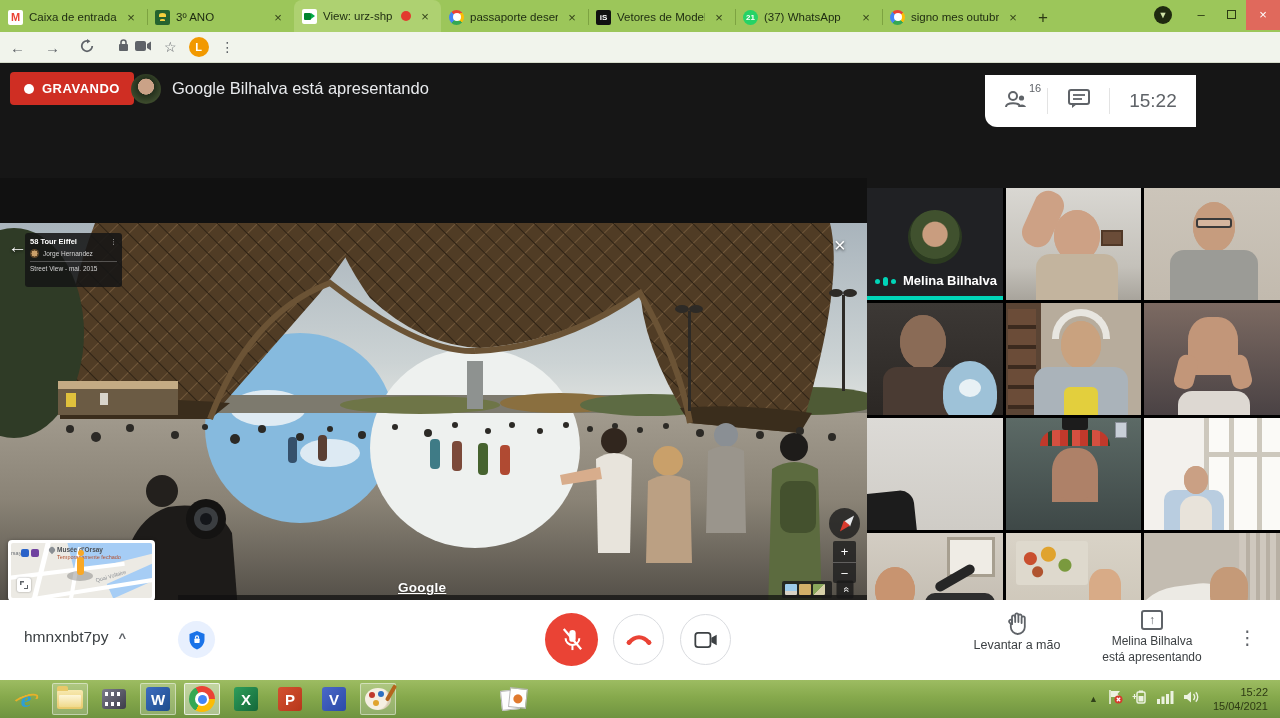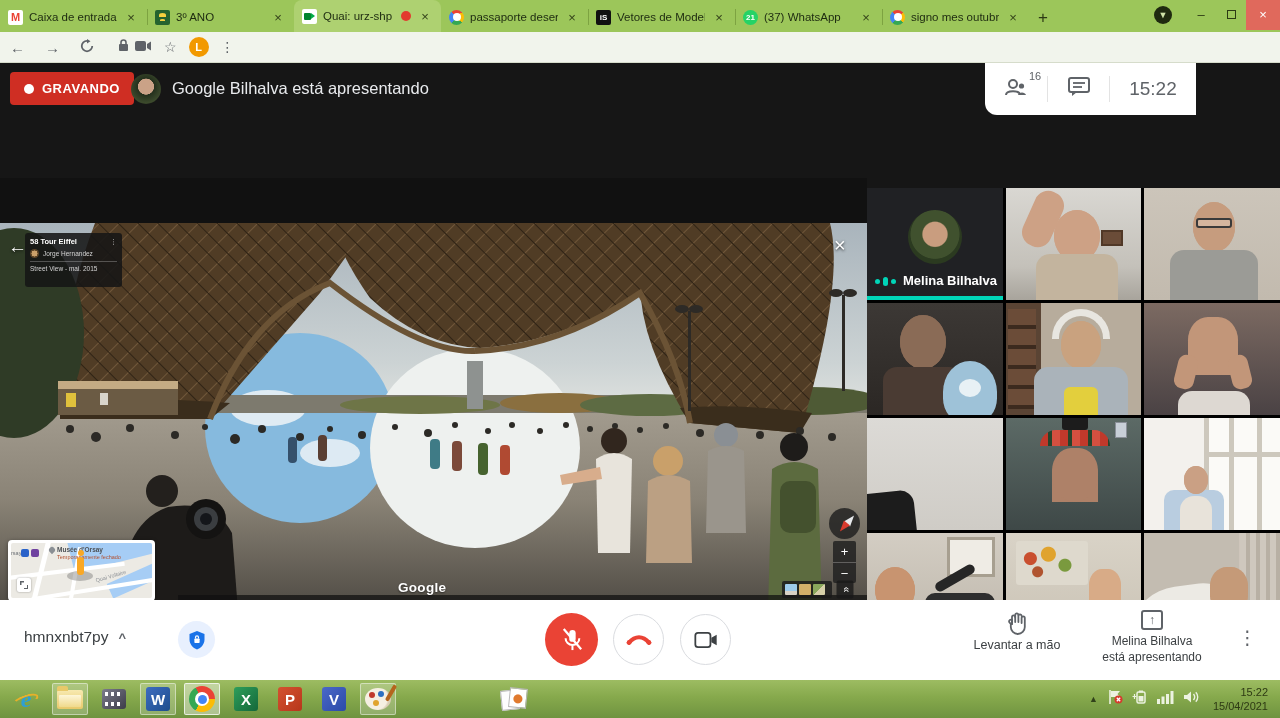--- a/index.html
+++ b/index.html
@@ -61,21 +61,21 @@
   .white-dot { width:10px; height:10px; border-radius:50%; background:#fff; }
   #banner-avatar { left:131px; top:11px; width:30px; height:30px; border-radius:50%;
     background:radial-gradient(circle at 50% 42%,#caa287 0 34%,#24301d 36%,#3c4a2c 70%,#20281a 100%); }
   #banner-text { left:172px; top:16px; color:#e8eaed; font-size:16.5px; }
   #pill { left:780px; top:5px; width:196px; height:44px; background:#1d1d1d; border-radius:8px;
     display:flex; align-items:center; gap:8px; padding:0 8px; }
   .pill-avatar { width:30px; height:30px; border-radius:50%; flex:none;
     background:radial-gradient(circle at 50% 45%,#d8b294 0 30%,#7a3f33 32% 55%,#355227 57%); }
   .pill-name { color:#e8eaed; font-size:12.5px; font-weight:bold; white-space:nowrap; }
   .pill-more { color:#bdc1c6; font-size:11.5px; }
-  #whitepanel { left:985px; top:0px; width:211px; height:52px; background:#fff; border-radius:0 0 0 12px;
+  #whitepanel { left:985px; top:12px; width:211px; height:52px; background:#fff; border-radius:0 0 0 12px;
     display:flex; align-items:center; justify-content:space-evenly; }
   .vdivider { width:1px; height:26px; background:#e3e3e3; }
   .iconwrap { position:relative; color:#5f6368; }
   .count-sup { position:absolute; top:-7px; right:-13px; font-size:11px; color:#5f6368; }
   #hdr-clock { color:#5f6368; font-size:19px; }
   #selfview { left:1196px; top:0px; width:84px; height:57px; overflow:hidden;
     background:linear-gradient(180deg,#a8b6ba 0%,#bdc7c9 45%,#8f4b40 80%,#7e3f36 100%); }
   .self-head { position:absolute; left:30px; top:6px; width:30px; height:34px; border-radius:50% 50% 46% 46%;
     background:#c49a7d; }
   .self-hair { position:absolute; left:26px; top:2px; width:38px; height:16px; border-radius:50% 50% 0 0; background:#352a22; }
@@ -94,21 +94,21 @@
   #svcard { left:25px; top:55px; width:97px; height:54px; background:rgba(22,22,22,.88); border-radius:3px;
     padding:4px 5px; color:#fff; }
   #svcard .ttl-row { display:flex; justify-content:space-between; align-items:center; }
   #svcard .ttl { font-size:7.5px; font-weight:bold; }
   #svcard .menu { font-size:7px; color:#cfcfcf; }
   #svcard .author-row { display:flex; align-items:center; gap:4px; margin-top:3px; }
   .author-avatar { width:9px; height:9px; border-radius:50%; background:radial-gradient(circle,#caa06a 0 45%,#5c4426 50%); }
   #svcard .author { font-size:6.5px; color:#d4d4d4; }
   #svcard hr { border:none; border-top:1px solid rgba(255,255,255,.25); margin:3px 0; }
   #svcard .meta { font-size:6.5px; color:#d4d4d4; }
-  #gglogo { left:398px; top:402px; color:#fff; font-size:13.5px; font-weight:bold; text-shadow:0 1px 2px rgba(0,0,0,.55); letter-spacing:.3px; }
+  #gglogo { left:398px; top:402px; color:#fff; font-size:13.5px; font-weight:bold; text-shadow:0 1px 2px rgba(0,0,0,.55); letter-spacing:.3px;text-decoration:underline; }
   #attrib { left:178px; top:417px; width:689px; height:16px; background:rgba(15,15,15,.72);
     display:flex; align-items:center; gap:13px; padding:0 8px; white-space:nowrap; }
   #attrib span { color:#e4e4e4; font-size:7.5px; }
   #compass { left:829px; top:330px; width:31px; height:31px; border-radius:50%; background:rgba(30,30,30,.82); }
   .needle-n { position:absolute; left:14px; top:5px; width:0; height:0; border-left:4px solid transparent;
     border-right:4px solid transparent; border-bottom:11px solid #e8eaed; transform-origin:50% 100%; transform:rotate(40deg); }
   .needle-s { position:absolute; left:14px; top:15px; width:0; height:0; border-left:4px solid transparent;
     border-right:4px solid transparent; border-top:11px solid #d73a2d; transform-origin:50% 0%; transform:rotate(40deg); }
   #svzoom { left:833px; top:363px; width:23px; height:42px; background:rgba(30,30,30,.82); border-radius:2px;
     display:flex; flex-direction:column; }
@@ -327,21 +327,21 @@
       <span class="tab-label">Caixa de entrada (</span>
       <span class="tab-close">×</span>
     </div>
     <div class="tab">
       <span class="favicon fav-classroom"></span>
       <span class="tab-label">3º ANO</span>
       <span class="tab-close">×</span>
     </div>
     <div class="tab active">
       <span class="favicon fav-meet"></span>
-      <span class="tab-label">Quai: urz-shp</span>
+      <span class="tab-label">View: urz-shp</span>
       <span class="rec-dot"></span>
       <span class="tab-close">×</span>
     </div>
     <div class="tab">
       <span class="favicon fav-g"></span>
       <span class="tab-label">passaporte desen</span>
       <span class="tab-close">×</span>
     </div>
     <div class="tab">
       <span class="favicon fav-istock"></span>

